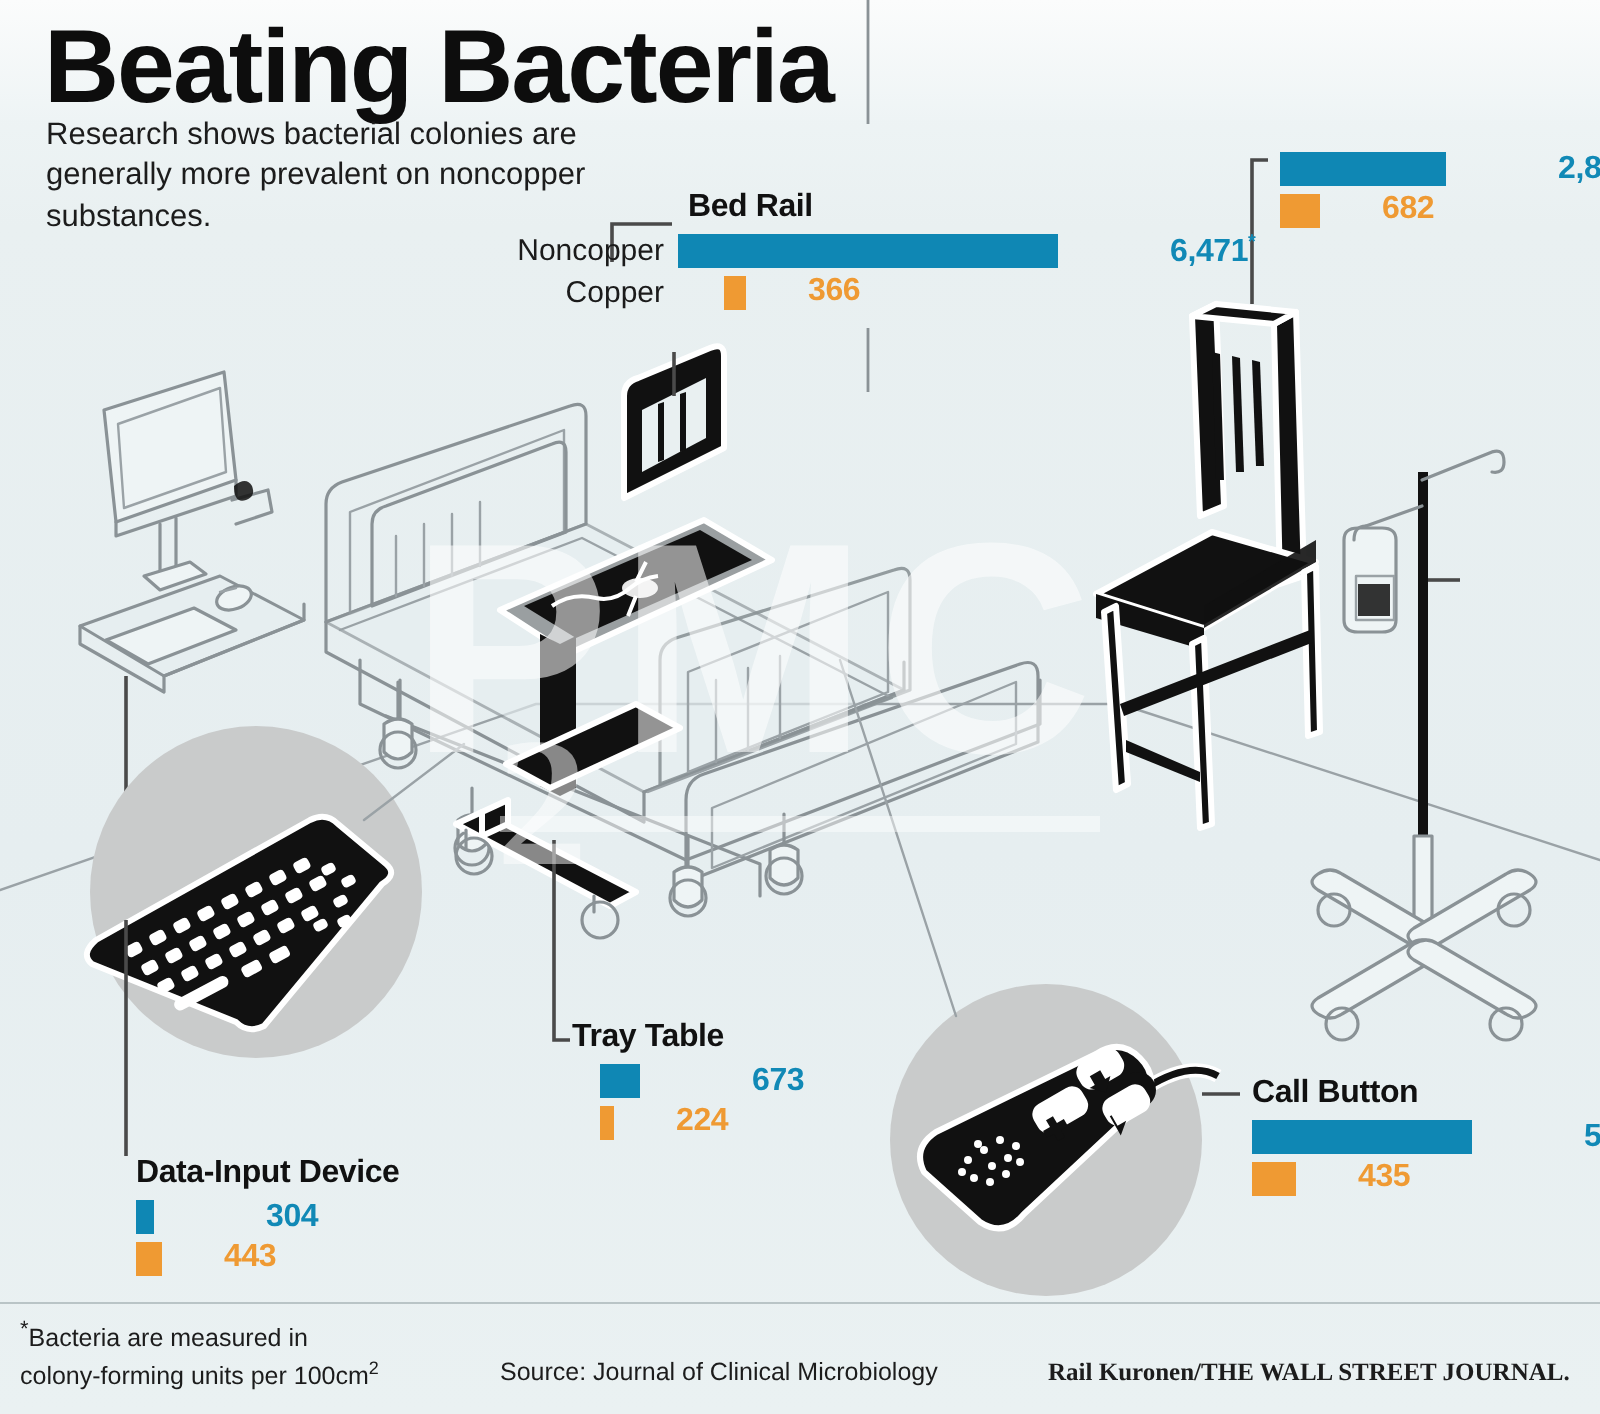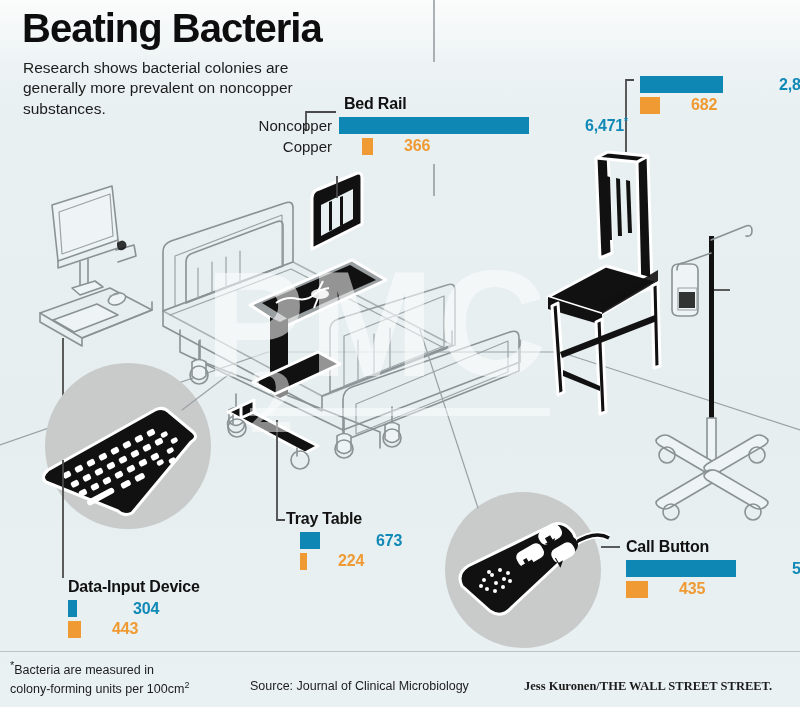--- a/index.html
+++ b/index.html
@@ -21,21 +21,21 @@
     position:absolute;left:0;top:0;width:800px;height:60px;
     background:linear-gradient(to bottom,#fbfcfc 0%,#eef4f5 100%);
   }
 
   
   #scene{position:absolute;left:0;top:0;width:800px;height:707px;}
 
   
   .title{
     position:absolute;left:22px;top:8px;
-    font-size:40px;font-weight:bold;color:#0d0d0d;
+    font-size:52px;font-weight:bold;color:#0d0d0d;
     letter-spacing:-1px;line-height:1;
     font-family:"Liberation Sans", sans-serif;
   }
   .subtitle{
     position:absolute;left:23px;top:58px;width:290px;
     font-size:15.5px;color:#1c1c1c;line-height:1.32;
   }
 
   
   .callout{position:absolute;}
@@ -424,15 +424,15 @@
       <span class="val orange">435</span>
     </div>
   </div>
 
   <div class="footer-rule"></div>
   <div class="foot foot-note">
     <span class="star">*</span><span>Bacteria are measured in</span><br>
     <span>colony-forming units per 100cm</span><span class="sub2">2</span>
   </div>
   <div class="foot foot-src">Source: Journal of Clinical Microbiology</div>
-  <div class="foot foot-credit">Jess Kuronen/THE WALL STREET STREET.</div>
+  <div class="foot foot-credit">Rail Kuronen/THE WALL STREET JOURNAL.</div>
 
 </div>
 
 </body></html>

